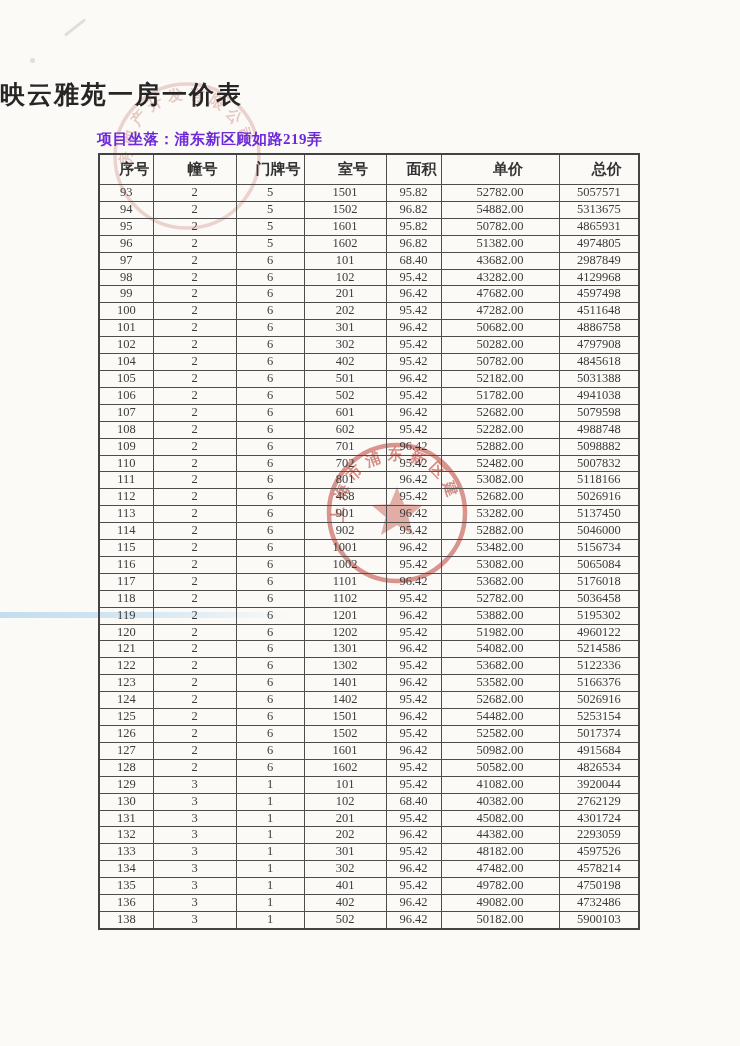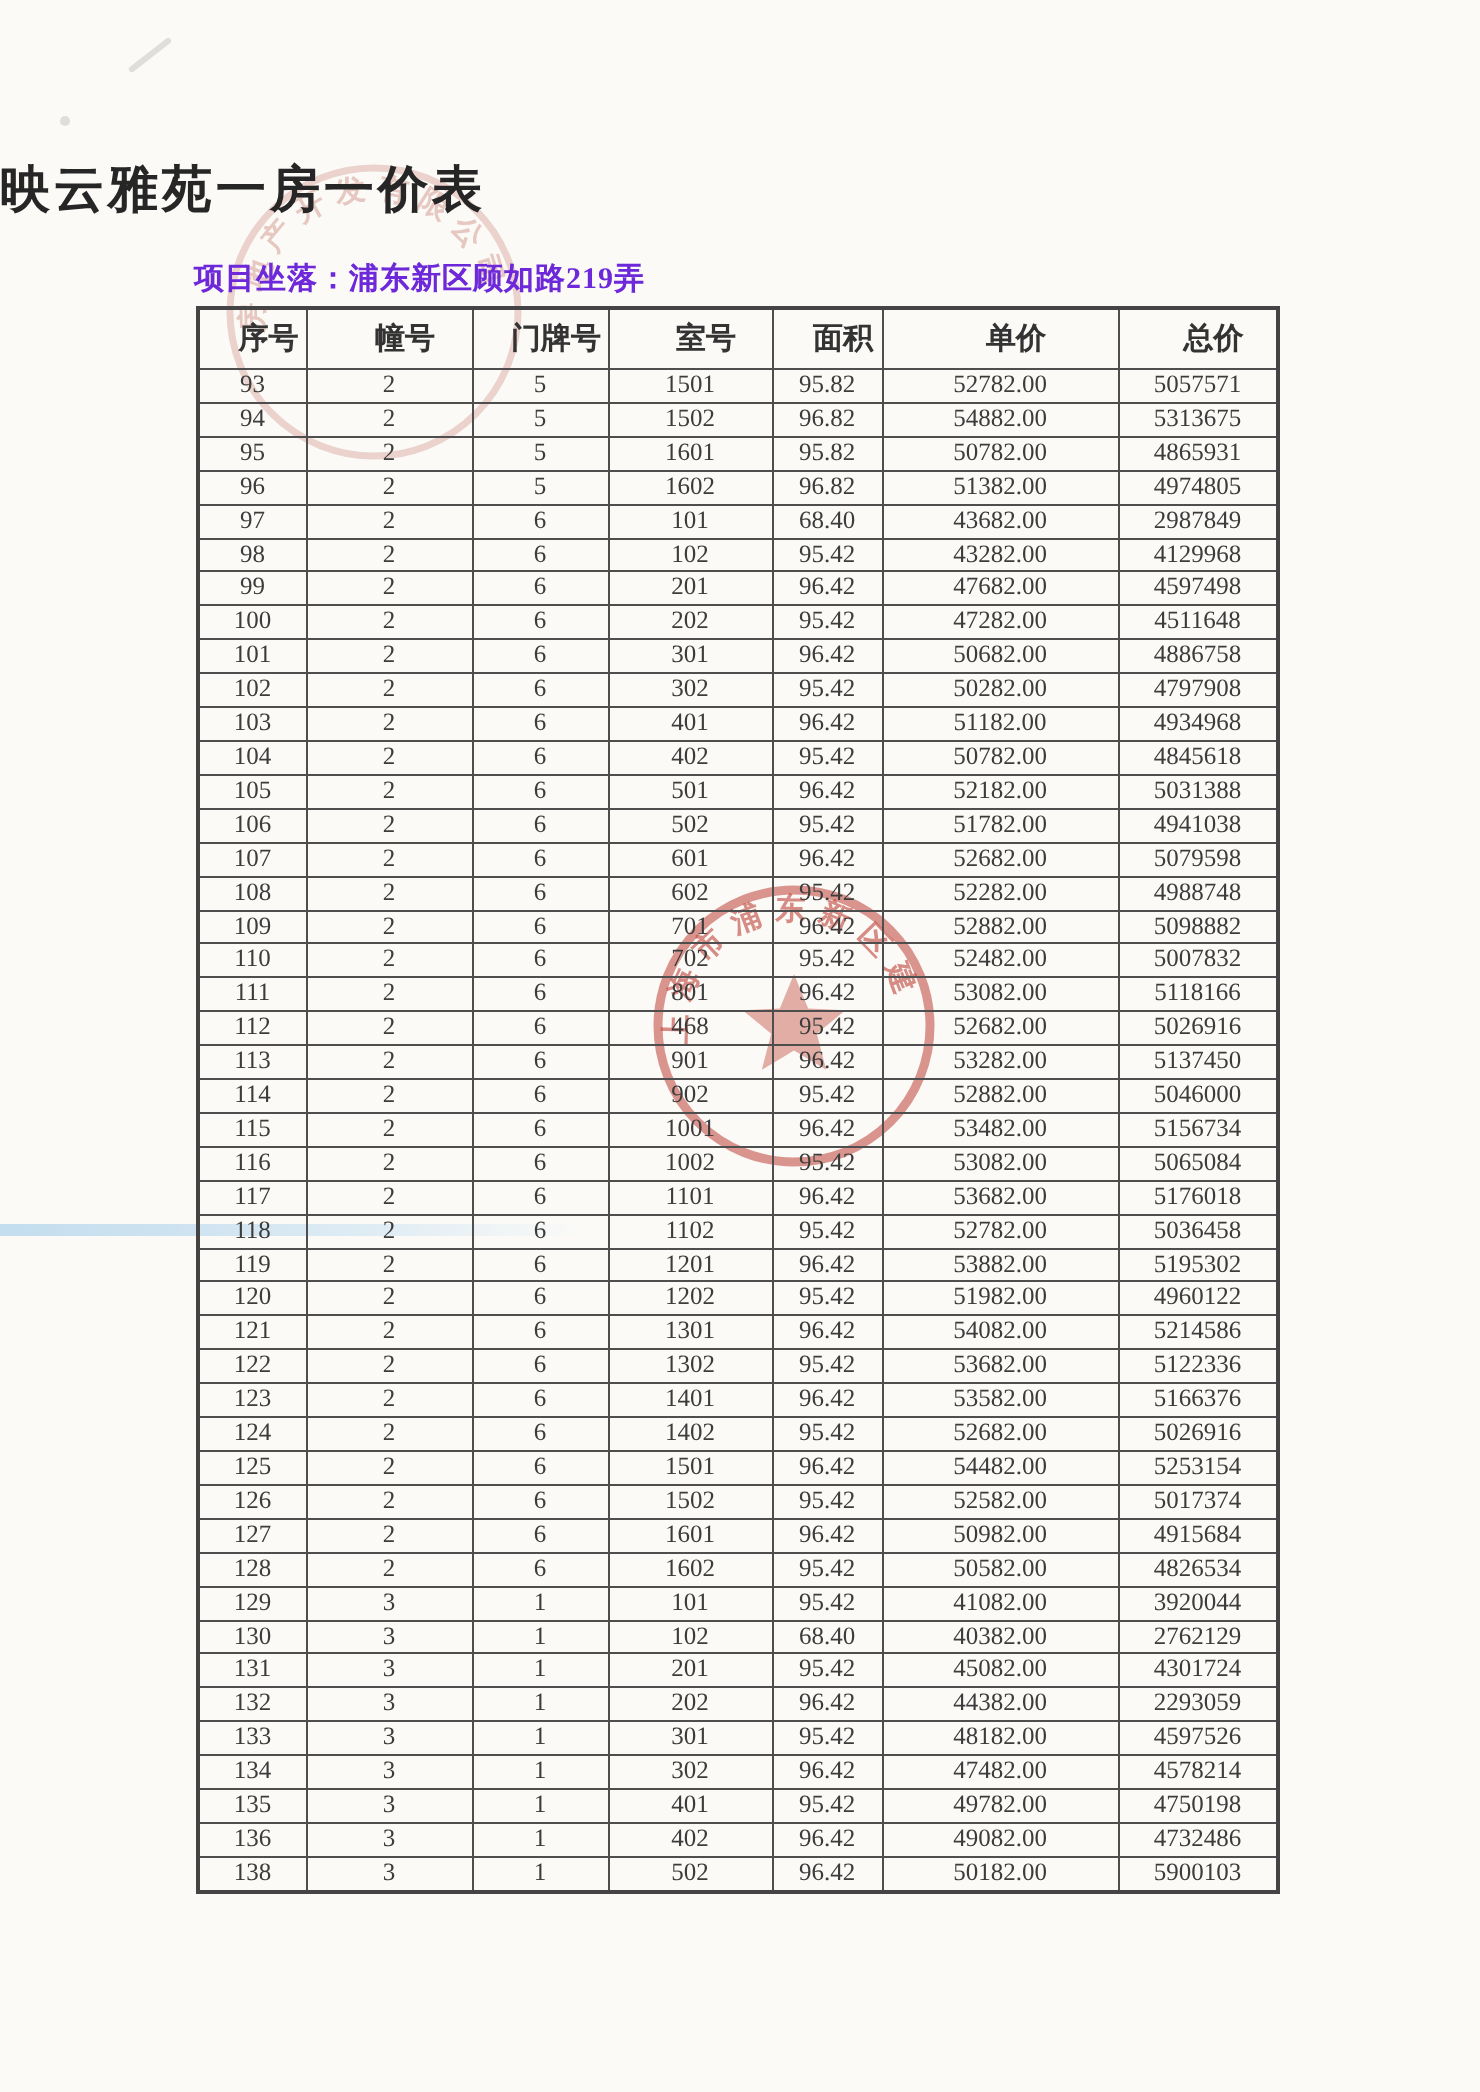--- a/index.html
+++ b/index.html
@@ -203,29 +203,20 @@
         <tr>
           <td>102</td>
           <td>2</td>
           <td>6</td>
           <td>302</td>
           <td>95.42</td>
           <td>50282.00</td>
           <td>4797908</td>
         </tr>
         <tr>
-          <td>103</td>
-          <td>2</td>
-          <td>6</td>
-          <td>401</td>
-          <td>96.42</td>
-          <td>51182.00</td>
-          <td>4934968</td>
-        </tr>
-        <tr>
           <td>104</td>
           <td>2</td>
           <td>6</td>
           <td>402</td>
           <td>95.42</td>
           <td>50782.00</td>
           <td>4845618</td>
         </tr>
         <tr>
           <td>105</td>

